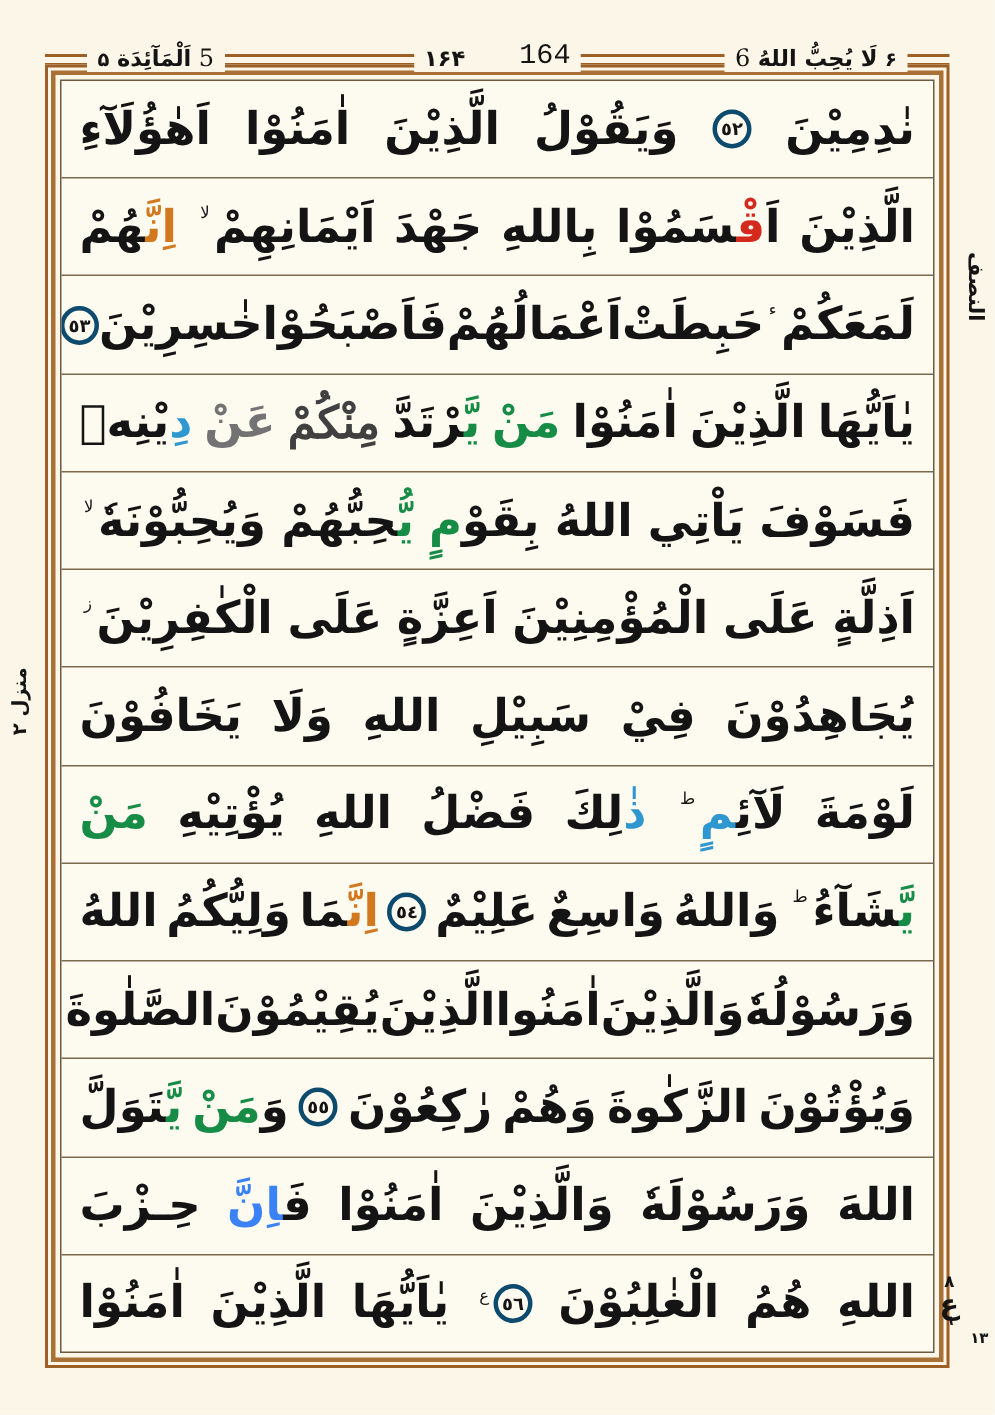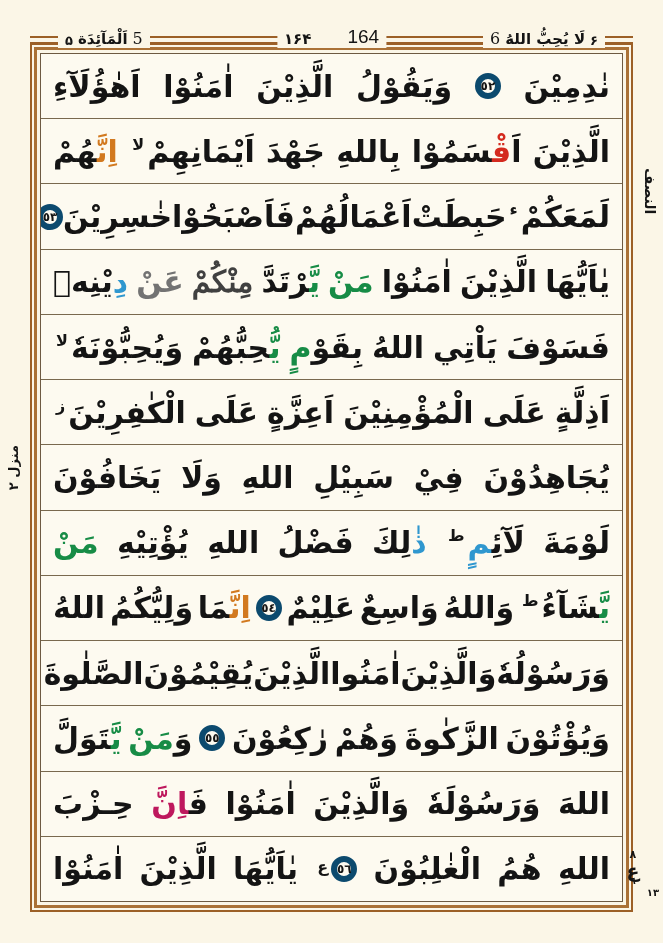--- a/index.html
+++ b/index.html
@@ -11,40 +11,40 @@
   .header-rule{position:absolute;left:0;right:0;bottom:1px;height:4px;
     border-top:2px solid #9c6027;border-bottom:1px solid #9c6027;}
   .hgroup{position:absolute;bottom:-4px;display:flex;align-items:flex-end;gap:5px;
     background:#fbf6e7;padding:0 7px;z-index:2;}
   .hgroup.left{left:28px;}
   .hgroup.center{left:50%;transform:translateX(-50%);gap:36px;}
   .hgroup.right{right:28px;}
   .h-ar{font-size:15px;font-weight:bold;color:#141414;direction:rtl;text-align:center;}
   .h-num-w{font-family:"DejaVu Serif",serif;font-size:16px;color:#141414;}
   .h-num-u{font-size:13px;font-weight:bold;color:#141414;}
-  .h-page{font-family:Liberation Sans, sans-serif;font-size:19px;color:#141414;}
+  .h-page{font-family:Liberation Mono, monospace;font-size:19px;color:#141414;}
   .h-page-u{font-size:15px;font-weight:bold;color:#141414;}
 
   
   .frame-outer{position:absolute;left:30px;right:30px;top:43px;bottom:31px;
     border:2px solid #9c6027;padding:2px;box-sizing:border-box;}
   .frame-mid{height:100%;border:3px solid #aa7136;padding:3px;box-sizing:border-box;}
   .frame-inner{height:100%;border:1px solid #6d5a42;box-sizing:border-box;
     display:flex;flex-direction:column;background:#fdfaf0;}
 
   
   .quran-line{flex:1;display:flex;direction:rtl;justify-content:space-between;
     align-items:center;padding:0 12px;border-bottom:1px solid #79694f;
     font-size:30px;font-weight:bold;color:#141414;overflow:hidden;}
   .quran-line:last-child{border-bottom:none;}
   .quran-word{white-space:nowrap;display:inline-flex;align-items:center;}
   .verse{display:inline-flex;justify-content:center;align-items:center;
-    width:26px;height:26px;border:6px solid #0c4a6e;border-radius:50%;
+    width:26px;height:26px;border:3px solid #0c4a6e;border-radius:50%;
     font-size:12px;font-weight:bold;line-height:1;box-sizing:border-box;}
-  .waqf{font-size:16px;font-weight:bold;align-self:flex-start;margin:0 3px;line-height:1.4;}
+  .waqf{font-size:11px;font-weight:normal;align-self:flex-start;margin:0 3px;line-height:1.4;}
 
   
   .marker-right{position:absolute;right:5px;top:168px;writing-mode:vertical-rl;
     font-size:14px;font-weight:bold;color:#141414;letter-spacing:2px;}
   .marker-left{position:absolute;left:6px;top:445px;writing-mode:vertical-rl;
     transform:rotate(180deg);font-size:13px;font-weight:bold;color:#141414;letter-spacing:2px;}
   .ruku{position:absolute;right:4px;bottom:45px;display:flex;flex-direction:column;
     align-items:center;color:#141414;line-height:1;}
   .ruku .top{font-size:11px;font-weight:bold;}
   .ruku .ain{font-size:19px;font-weight:bold;margin:1px 0;}
@@ -342,21 +342,21 @@
               <span class="seg">وَرَسُوْلَهٗ</span>
             </span>
             <span class="quran-word">
               <span class="seg">وَالَّذِيْنَ</span>
             </span>
             <span class="quran-word">
               <span class="seg">اٰمَنُوْا</span>
             </span>
             <span class="quran-word">
               <span class="seg">فَ‍</span>
-              <span class="seg" style="color: #be185d;">‍اِنَّ</span>
+              <span class="seg" style="color: #3b82f6;">‍اِنَّ</span>
             </span>
             <span class="quran-word">
               <span class="seg">حِـزْبَ</span>
             </span>
           </div>
           <div class="quran-line">
             <span class="quran-word">
               <span class="seg">اللهِ</span>
             </span>
             <span class="quran-word">

